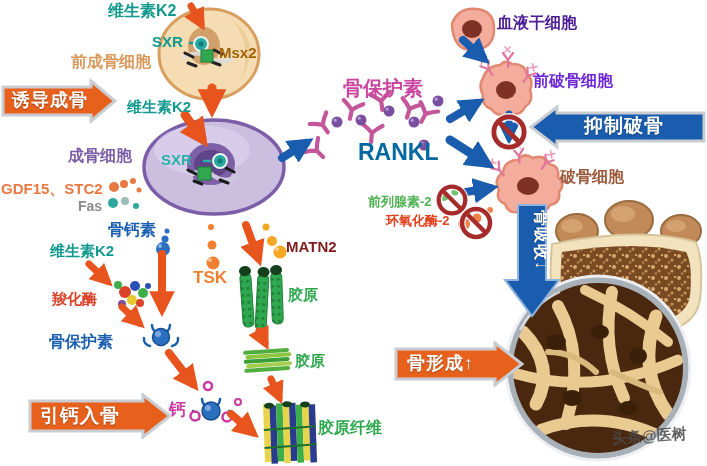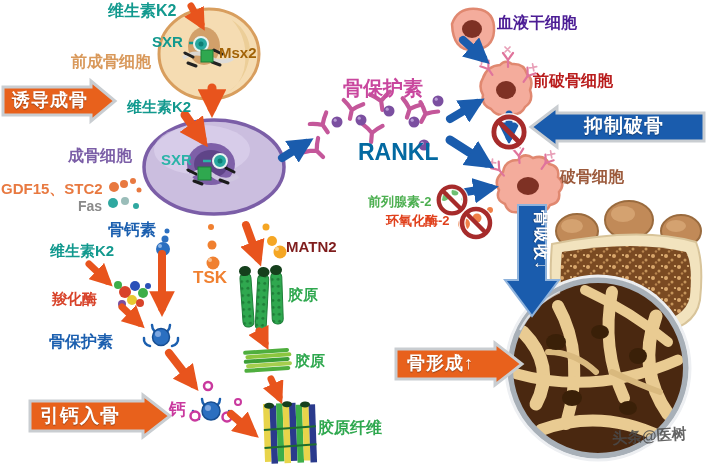--- a/index.html
+++ b/index.html
@@ -314,21 +314,21 @@
 <div class="lbl" style="left:71px;top:53px;font-size:16px;color:#D9995B">前成骨细胞</div>
 <div class="lbl banner-text" style="left:12px;top:91px;font-size:18px">诱导成骨</div>
 <div class="lbl" style="left:127px;top:99px;font-size:15px;color:#12998E">维生素K2</div>
 <div class="lbl" style="left:68px;top:147px;font-size:16px;color:#7B5EA7">成骨细胞</div>
 <div class="lbl" style="left:161px;top:152px;font-size:15px;color:#2BB3A8">SXR</div>
 <div class="lbl" style="left:1px;top:181px;font-size:15px;color:#E87940">GDF15、STC2</div>
 <div class="lbl" style="left:78px;top:199px;font-size:14px;color:#8A8A8A">Fas</div>
 <div class="lbl" style="left:343px;top:77px;font-size:20px;color:#C9479E">骨保护素</div>
 <div class="lbl" style="left:358px;top:140px;font-size:23px;color:#0369a1">RANKL</div>
 <div class="lbl" style="left:497px;top:14px;font-size:16px;color:#4c1d95">血液干细胞</div>
-<div class="lbl" style="left:533px;top:72px;font-size:16px;color:#b91c1c">前破骨细胞</div>
+<div class="lbl" style="left:533px;top:72px;font-size:16px;color:#6d28d9">前破骨细胞</div>
 <div class="lbl banner-text" style="left:584px;top:116px;font-size:19px">抑制破骨</div>
 <div class="lbl" style="left:560px;top:168px;font-size:16px;color:#9C5A3C">破骨细胞</div>
 <div class="lbl" style="left:368px;top:195px;font-size:13px;color:#4CAF50">前列腺素-2</div>
 <div class="lbl" style="left:386px;top:214px;font-size:13px;color:#E0401C">环氧化酶-2</div>
 <div class="lbl banner-text" style="left:550px;top:210px;font-size:16px;transform:rotate(90deg);transform-origin:0 0">骨吸收↓</div>
 <div class="lbl" style="left:108px;top:221px;font-size:16px;color:#1B5FAF">骨钙素</div>
 <div class="lbl" style="left:50px;top:243px;font-size:15px;color:#12998E">维生素K2</div>
 <div class="lbl" style="left:52px;top:291px;font-size:15px;color:#D8432A">羧化酶</div>
 <div class="lbl" style="left:49px;top:333px;font-size:16px;color:#1B5FAF">骨保护素</div>
 <div class="lbl banner-text" style="left:40px;top:406px;font-size:19px">引钙入骨</div>

